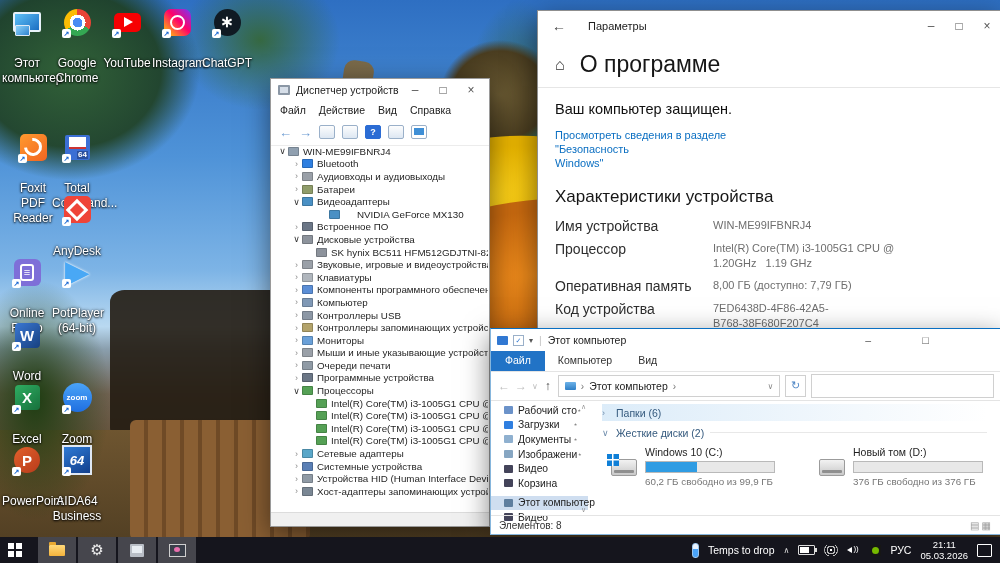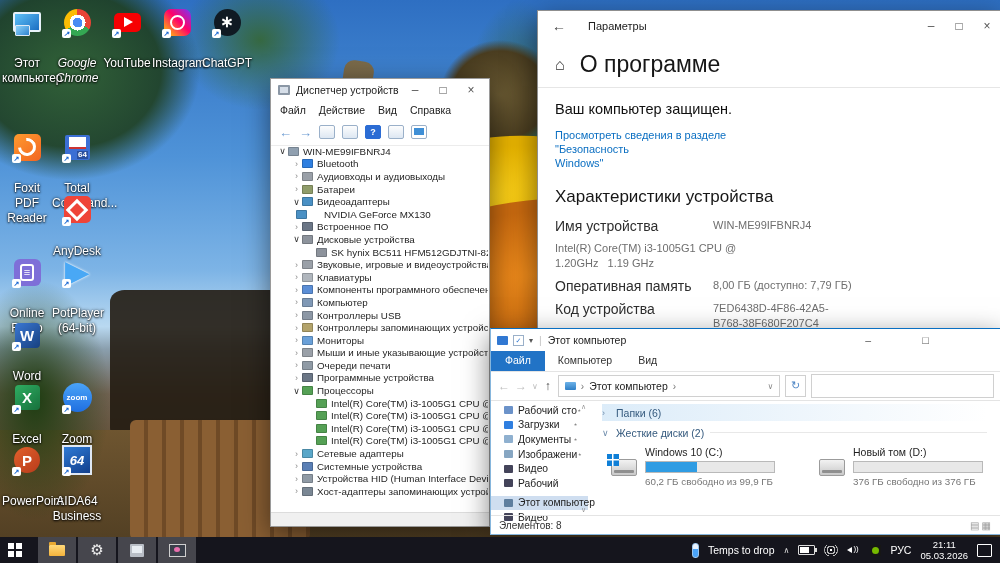--- a/index.html
+++ b/index.html
@@ -192,21 +192,21 @@
   <div class="blob" style="left:130px;top:420px;width:180px;height:120px;background:repeating-linear-gradient(90deg,#8a5f33 0 14px,#6f4a26 14px 18px);border-radius:6px"></div>
   <div class="blob" style="left:-40px;top:280px;width:150px;height:240px;background:radial-gradient(closest-side,#1f3d12,rgba(23,51,15,0))"></div>
 </div>
 
 <div id="desktop-icons">
     <div class="dicon" style="left: 2px; top: 6px;">
       <div class="art thispc"></div>
       <div class="dlabel">Этот
 компьютер</div>
     </div>
-    <div class="dicon" style="left: 52px; top: 6px; font-style: italic;">
+    <div class="dicon" style="left: 52px; top: 6px;">
       <div class="art chrome">
         <span class="badge">↗</span>
       </div>
       <div class="dlabel">Google
 Chrome</div>
     </div>
     <div class="dicon" style="left: 102px; top: 6px;">
       <div class="art youtube">
         <span class="badge">↗</span>
       </div>
@@ -218,21 +218,21 @@
       </div>
       <div class="dlabel">Instagram</div>
     </div>
     <div class="dicon" style="left: 202px; top: 6px;">
       <div class="art chatgpt">
         <span class="g">∗</span>
         <span class="badge">↗</span>
       </div>
       <div class="dlabel">ChatGPT</div>
     </div>
-    <div class="dicon" style="left: 2px; top: 131.2px;">
+    <div class="dicon" style="left: 8px; top: 131.2px;">
       <div class="art foxit">
         <span class="badge">↗</span>
       </div>
       <div class="dlabel">Foxit PDF
 Reader</div>
     </div>
     <div class="dicon" style="left: 52px; top: 131.2px;">
       <div class="art totalcmd">
         <span class="g">64</span>
         <span class="badge">↗</span>
@@ -317,20 +317,21 @@
   <div class="prot">Ваш компьютер защищен.</div>
   <div class="link">Просмотреть сведения в разделе "Безопасность
 Windows"</div>
   <div class="h2">Характеристики устройства</div>
   <div id="specs">
       <div class="srow">
         <span class="sl">Имя устройства</span>
         <span class="sv">WIN-ME99IFBNRJ4</span>
       </div>
       <div class="srow">
+        <span class="sl">Процессор</span>
         <span class="sv">Intel(R) Core(TM) i3-1005G1 CPU @
 1.20GHz&nbsp;&nbsp;&nbsp;1.19 GHz</span>
       </div>
       <div class="srow">
         <span class="sl">Оперативная память</span>
         <span class="sv">8,00 ГБ (доступно: 7,79 ГБ)</span>
       </div>
       <div class="srow">
         <span class="sl">Код устройства</span>
         <span class="sv">7ED6438D-4F86-42A5-
@@ -392,21 +393,21 @@
       <div class="trow" style="padding-left: 19px;">
         <span class="chev">›</span>
         <span class="nico" style="background: rgb(143, 156, 106);"></span>
         <span class="tl">Батареи</span>
       </div>
       <div class="trow" style="padding-left: 19px;">
         <span class="chev open">∨</span>
         <span class="nico" style="background: rgb(74, 144, 196);"></span>
         <span class="tl">Видеоадаптеры</span>
       </div>
-      <div class="trow" style=" gap: 13px;">
+      <div class="trow" style="padding-left: 33px; gap: 13px;">
         <span class="chev"></span>
         <span class="nico" style="background: rgb(74, 144, 196);"></span>
         <span class="tl">NVIDIA GeForce MX130</span>
       </div>
       <div class="trow" style="padding-left: 19px;">
         <span class="chev">›</span>
         <span class="nico" style="background: rgb(107, 118, 134);"></span>
         <span class="tl">Встроенное ПО</span>
       </div>
       <div class="trow" style="padding-left: 19px;">
@@ -571,21 +572,21 @@
           <span class="sic" style="background: rgb(135, 166, 194);"></span>
           <span>Изображени</span>
           <span class="pin">⋆</span>
         </div>
         <div class="srow2">
           <span class="sic" style="background: rgb(68, 68, 90);"></span>
           <span>Видео</span>
         </div>
         <div class="srow2">
           <span class="sic" style="background: rgb(68, 68, 90);"></span>
-          <span>Рабочий</span>
+          <span>Корзина</span>
         </div>
         <div class="srow2 sel" style="margin-top: 5px;">
           <span class="sic" style="background: rgb(95, 127, 159);"></span>
           <span>Этот компьютер</span>
         </div>
         <div class="srow2">
           <span class="sic" style="background: rgb(68, 68, 90);"></span>
           <span>Видео</span>
         </div>
       </div>

